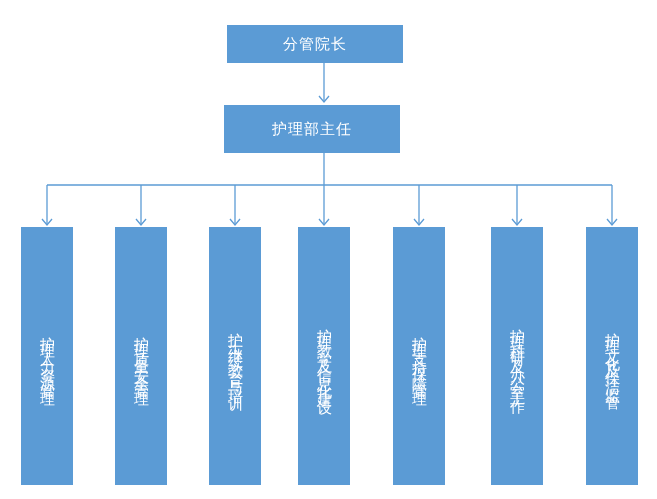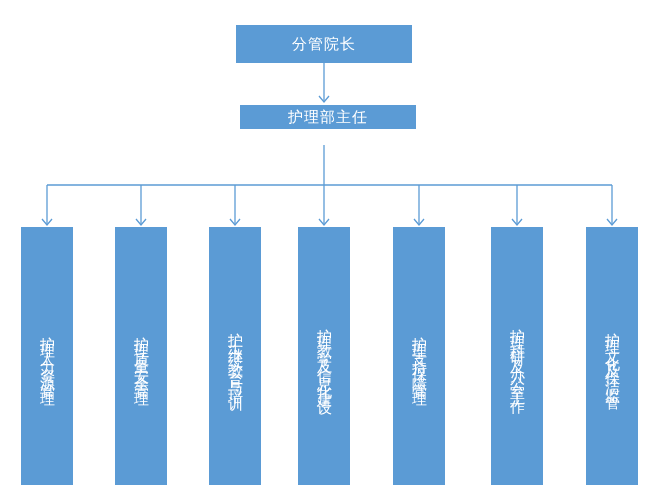--- a/index.html
+++ b/index.html
@@ -27,22 +27,22 @@
     display: flex;
     align-items: center;
     justify-content: center;
   }
 
   .h-box {
     font-size: 15px;
     letter-spacing: 1px;
   }
 
-  .box-root    { left: 236px; top: 25px;  width: 176px; height: 38px; }
-  .box-manager { left: 240px; top: 105px; width: 176px; height: 24px; align-items: center; }
+  .box-root    { left: 227px; top: 25px;  width: 176px; height: 38px; }
+  .box-manager { left: 224px; top: 105px; width: 176px; height: 48px; align-items: center; }
 
   .dept {
     top: 227px;
     height: 258px;
     width: 52px;
   }
   .dept .v-label {
     writing-mode: vertical-rl;
     text-orientation: upright;
     font-size: 15px;

